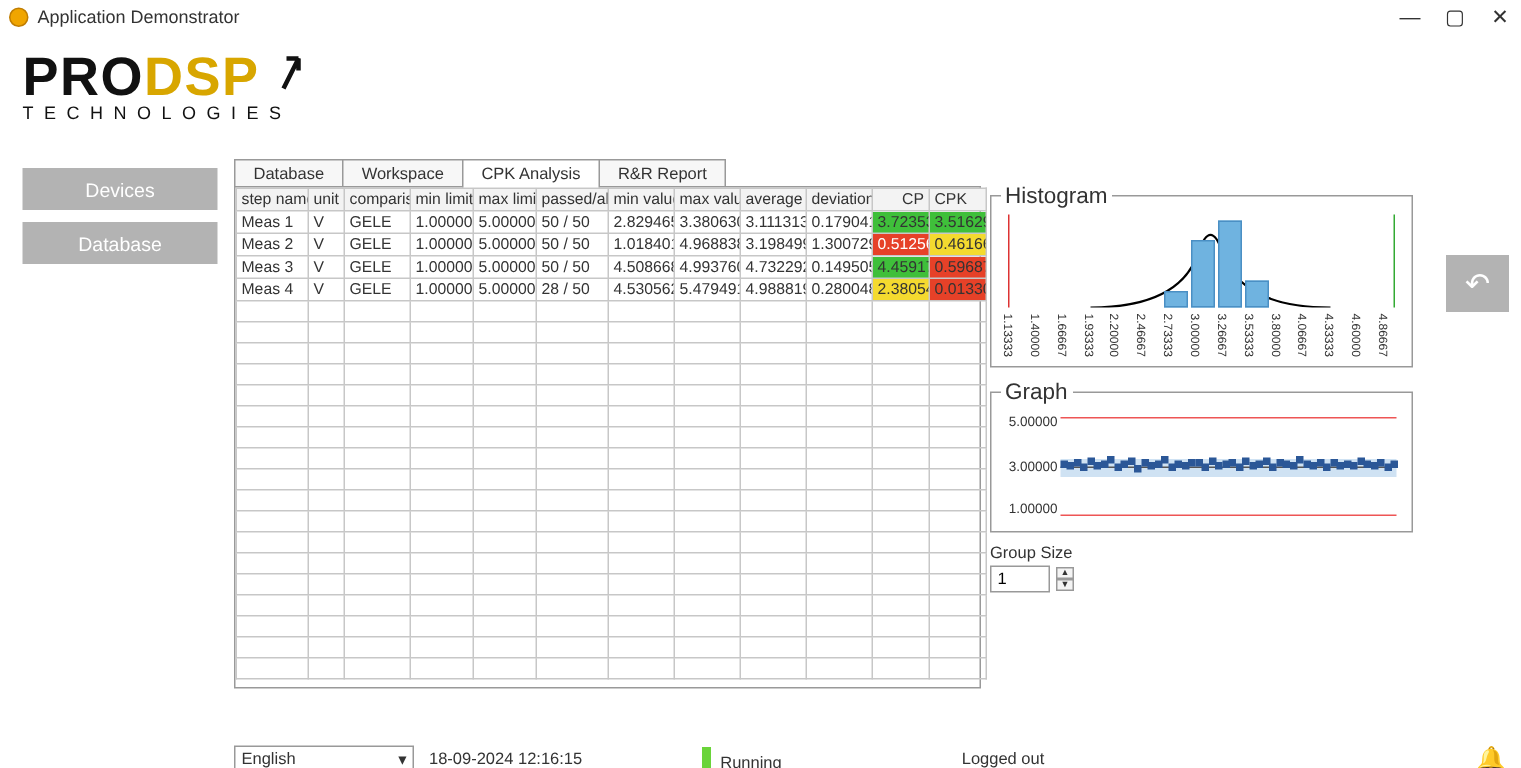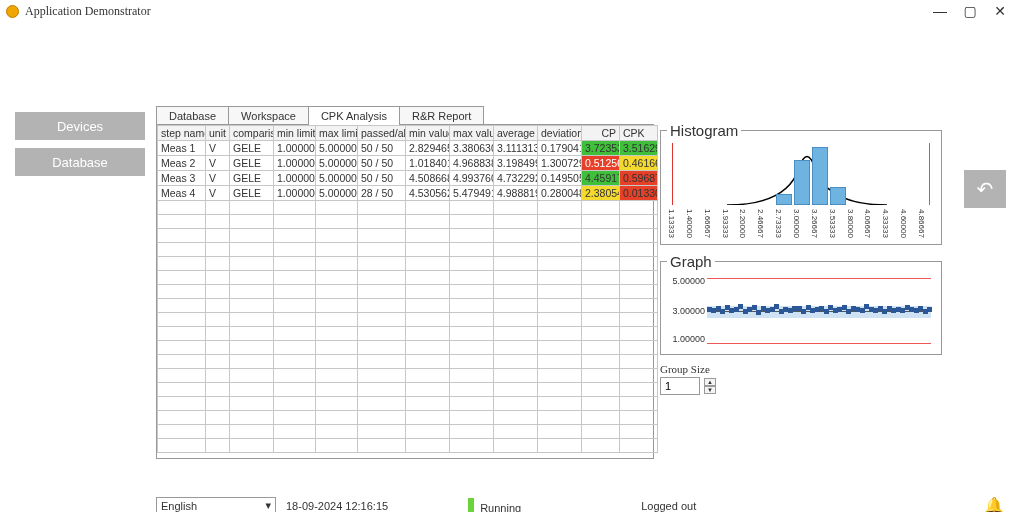--- a/index.html
+++ b/index.html
@@ -5,21 +5,21 @@
   * { box-sizing: border-box; }
   html, body {
     margin: 0; padding: 0; width: 1014px; height: 512px;
     font-family: "Segoe UI", Tahoma, sans-serif; font-size: 11px;
     background: #fff; color: #333; overflow: hidden;
   }
   .titlebar {
     height: 22px; display: flex; align-items: center; justify-content: space-between;
     padding: 0 8px 0 6px; font-size: 12px;
   }
-  .titlebar .left { display: flex; align-items: center; gap: 6px; font-family: Liberation Serif, serif; }
+  .titlebar .left { display: flex; align-items: center; gap: 6px; }
   .appicon { width: 13px; height: 13px; border-radius: 50%; background: #f0a500; border:1px solid #c07d00;}
   .winbtns { display: flex; gap: 18px; align-items: center; }
   .winbtn { width: 12px; height: 12px; display:flex; align-items:center; justify-content:center; font-size:14px; line-height:1;}
   .content { position: relative; width: 100%; height: calc(100% - 22px); }
 
   .logo { position: absolute; left: 15px; top: 8px; }
   .logo .prodsp { display:flex; align-items:center; }
   .logo .pro { font-size: 36px; font-weight: 800; letter-spacing: 1px; color:#111; }
   .logo .dsp { font-size: 36px; font-weight: 800; letter-spacing: 1px; color:#d8a600; position:relative; }
   .logo .arrow { position:relative; left:2px; top:0; }
@@ -90,20 +90,31 @@
   </div>
   <div class="winbtns">
     <span class="winbtn">—</span>
     <span class="winbtn">▢</span>
     <span class="winbtn">✕</span>
   </div>
 </div>
 
 <div class="content">
 
+  <div class="logo">
+    <div class="prodsp">
+      <span class="pro">PRO</span>
+      <span class="dsp"><span>DSP</span><span class="arrow">
+        <svg width="18" height="28" viewBox="0 0 18 28">
+              <path d="M4 24 L14 4 L14 12 M14 4 L6 4" fill="none" stroke="#111" stroke-width="3"></path>
+            </svg>
+      </span></span>
+    </div>
+    <div class="tech">TECHNOLOGIES</div>
+  </div>
 
   <div class="sidebar">
     <div class="sidebtn">
         <span>Devices</span>
       </div>
     <div class="sidebtn">
         <span>Database</span>
       </div>
   </div>
 
@@ -539,21 +550,21 @@
             <div class="pt" style="left: 202.041px; top: 29.185px;"></div>
             <div class="pt" style="left: 206.531px; top: 29.68px;"></div>
             <div class="pt" style="left: 211.02px; top: 27.865px;"></div>
             <div class="pt" style="left: 215.51px; top: 30.67px;"></div>
             <div class="pt" style="left: 220px; top: 28.69px;"></div>
           </div>
       </div>
     </fieldset>
 
     <div>
-      <div style="margin-bottom:2px;font-family:Liberation Serif, serif;">Group Size</div>
+      <div style="margin-bottom:2px;">Group Size</div>
       <div class="groupsize">
         <input class="numinput" value="1" style="">
         <div class="spinner">
           <div class="spinbtn">▲</div>
           <div class="spinbtn">▼</div>
         </div>
       </div>
     </div>
   </div>
 

